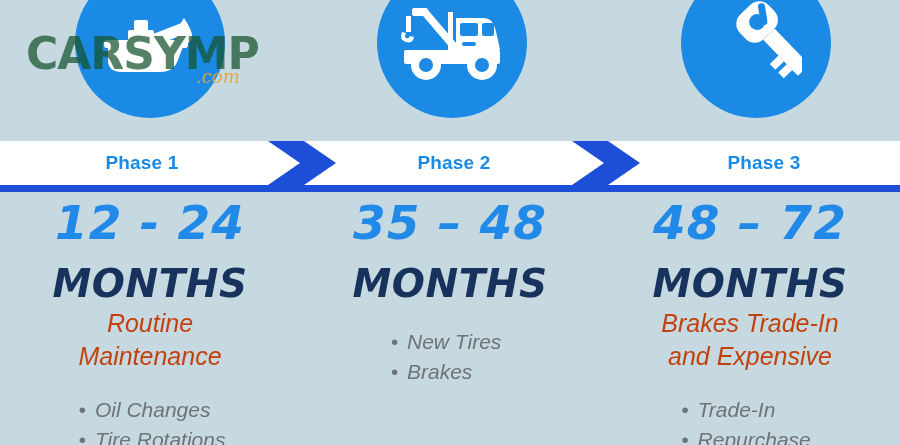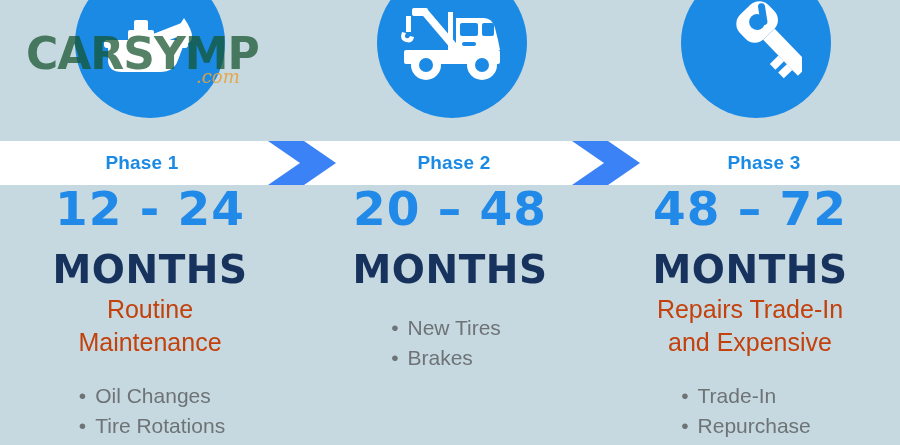--- a/index.html
+++ b/index.html
@@ -78,22 +78,22 @@
     color: #e8a33d;
     opacity: 0.92;
   }
 
   
   .phase-banner {
     position: absolute;
     left: 0;
     top: 141px;
     width: 900px;
-    height: 44px;
-    background: #3b82f6;
+    height: 51px;
+    background: #1d4ed8;
   }
   .banner-seg {
     position: absolute;
     top: 0;
     height: 44px;
     background: #ffffff;
     display: flex;
     align-items: center;
     justify-content: center;
   }
@@ -130,21 +130,23 @@
     position: absolute;
     left: 0;
     top: 185px;
     width: 900px;
     height: 260px;
     display: flex;
   }
   .column {
     width: 300px;
     text-align: center;
+    padding-top: 14px;
     box-sizing: border-box;
+    font-style: italic;
   }
   .months-range {
     font-size: 47px;
     font-weight: bold;
     color: #2189e8;
     line-height: 1.0;
     letter-spacing: 1px;
     font-family: "DejaVu Sans", sans-serif;
   }
   .months-word {
@@ -274,33 +276,33 @@
         <div>Routine</div>
         <div>Maintenance</div>
       </div>
       <ul class="bullets">
         <li>Oil Changes</li>
         <li>Tire Rotations</li>
       </ul>
     </div>
 
     <div class="column" id="col-2">
-      <div class="months-range">20 – 48</div>
+      <div class="months-range">35 – 48</div>
       <div class="months-word">MONTHS</div>
       <ul class="bullets">
         <li>New Tires</li>
         <li>Brakes</li>
       </ul>
     </div>
 
     <div class="column" id="col-3">
       <div class="months-range">48 – 72</div>
       <div class="months-word">MONTHS</div>
       <div class="col-heading">
-        <div>Repairs Trade-In</div>
+        <div>Brakes Trade-In</div>
         <div>and Expensive</div>
       </div>
       <ul class="bullets">
         <li>Trade-In</li>
         <li>Repurchase</li>
       </ul>
     </div>
 
   </div>
 </div>

